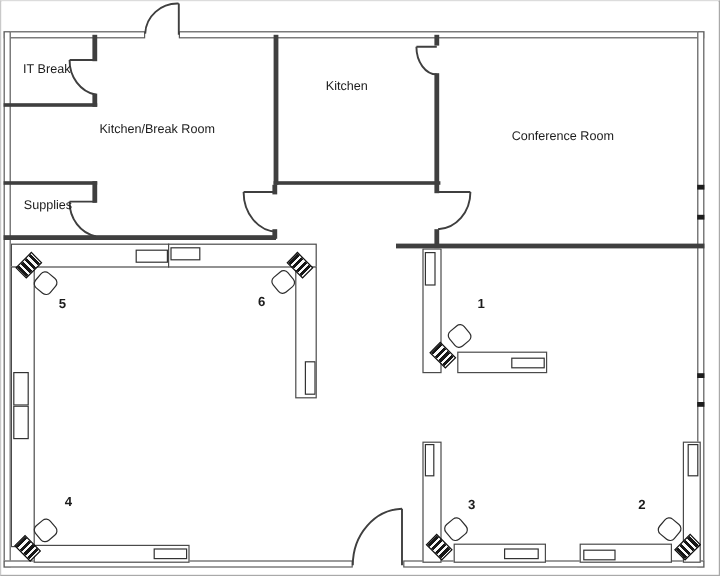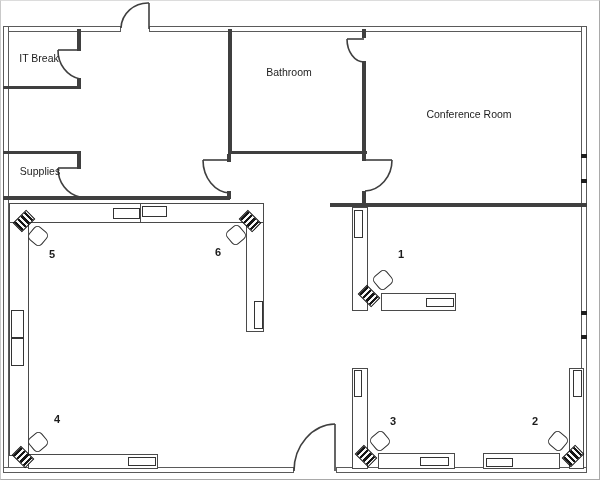--- a/index.html
+++ b/index.html
@@ -111,22 +111,23 @@
     <path d="M391,159 A28,31 0 0 1 364,190"></path>
 
     <path d="M202,159 L229,159"></path>
     <path d="M202,159 A28,33 0 0 0 229,192"></path>
 
     <path d="M334,423 L334,470"></path>
     <path d="M334,423 A42,47 0 0 0 293,470"></path>
   </svg>
 
   <div class="abs room-label" style="left:38px;top:57px;">IT Break</div>
+  <div class="abs room-label" style="left:130px;top:107px;">Kitchen/Break Room</div>
   <div class="abs room-label" style="left:39px;top:170px;text-align:right;">Supplies</div>
-  <div class="abs room-label" style="left:288px;top:71px;">Bathroom</div>
+  <div class="abs room-label" style="left:288px;top:71px;">Kitchen</div>
   <div class="abs room-label" style="left:468px;top:113px;">Conference Room</div>
 
   <div class="abs ws-num" style="left:400px;top:253px;">1</div>
   <div class="abs ws-num" style="left:534px;top:420px;">2</div>
   <div class="abs ws-num" style="left:392px;top:420px;">3</div>
   <div class="abs ws-num" style="left:56px;top:418px;">4</div>
   <div class="abs ws-num" style="left:51px;top:253px;">5</div>
   <div class="abs ws-num" style="left:217px;top:251px;">6</div>
 
 </div>

